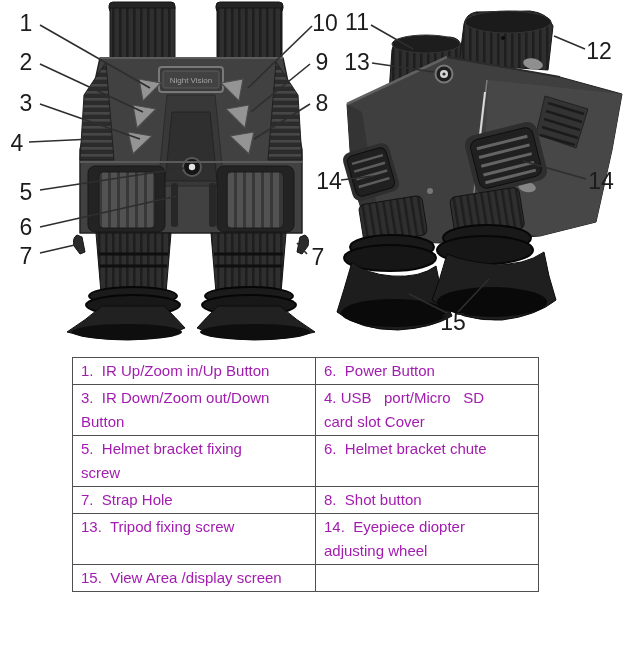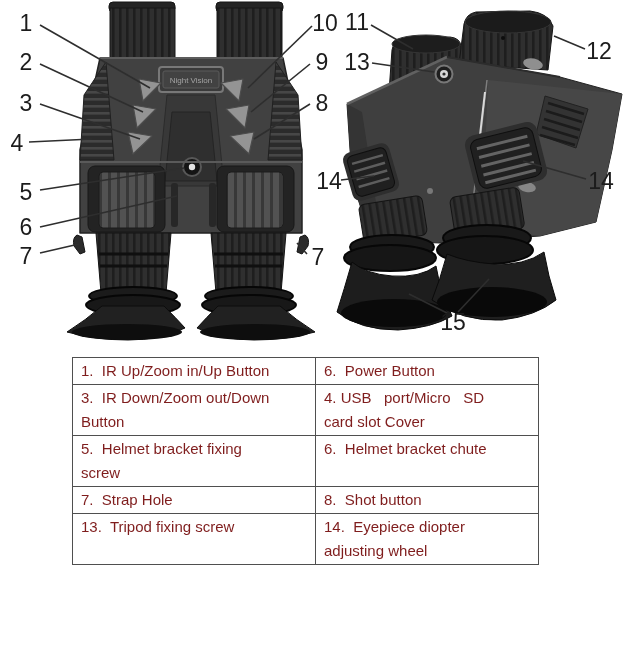--- a/index.html
+++ b/index.html
@@ -12,21 +12,21 @@
   .callout{
     position:absolute;transform:translate(-50%,-50%);
     font-size:23px;color:#1c1c1c;line-height:1;white-space:nowrap;
   }
   table.parts-table{
     position:absolute;left:72px;top:357px;width:466px;
     border-collapse:collapse;table-layout:fixed;
   }
   table.parts-table td{
     border:1px solid #4f4f4f;
-    font-size:15px;line-height:24px;color:#7f1d1d;
+    font-size:15px;line-height:24px;color:#a21caf;
     padding:1px 5px 1px 8px;vertical-align:top;
     white-space:pre-wrap;overflow:hidden;
   }
 </style>
 </head>
 <body>
 
 <div class="canvas">
 
   <div class="diagram">
@@ -239,16 +239,20 @@
       </tr>
       <tr style="height:27px">
         <td>7.  Strap Hole</td>
         <td>8.  Shot button</td>
       </tr>
       <tr style="height:50px">
         <td>13.  Tripod fixing screw</td>
         <td>14.  Eyepiece diopter
 adjusting wheel</td>
       </tr>
+      <tr style="height:27px">
+        <td>15.  View Area /display screen</td>
+        <td></td>
+      </tr>
     </tbody>
   </table>
 
 </div>
 
 </body></html>

